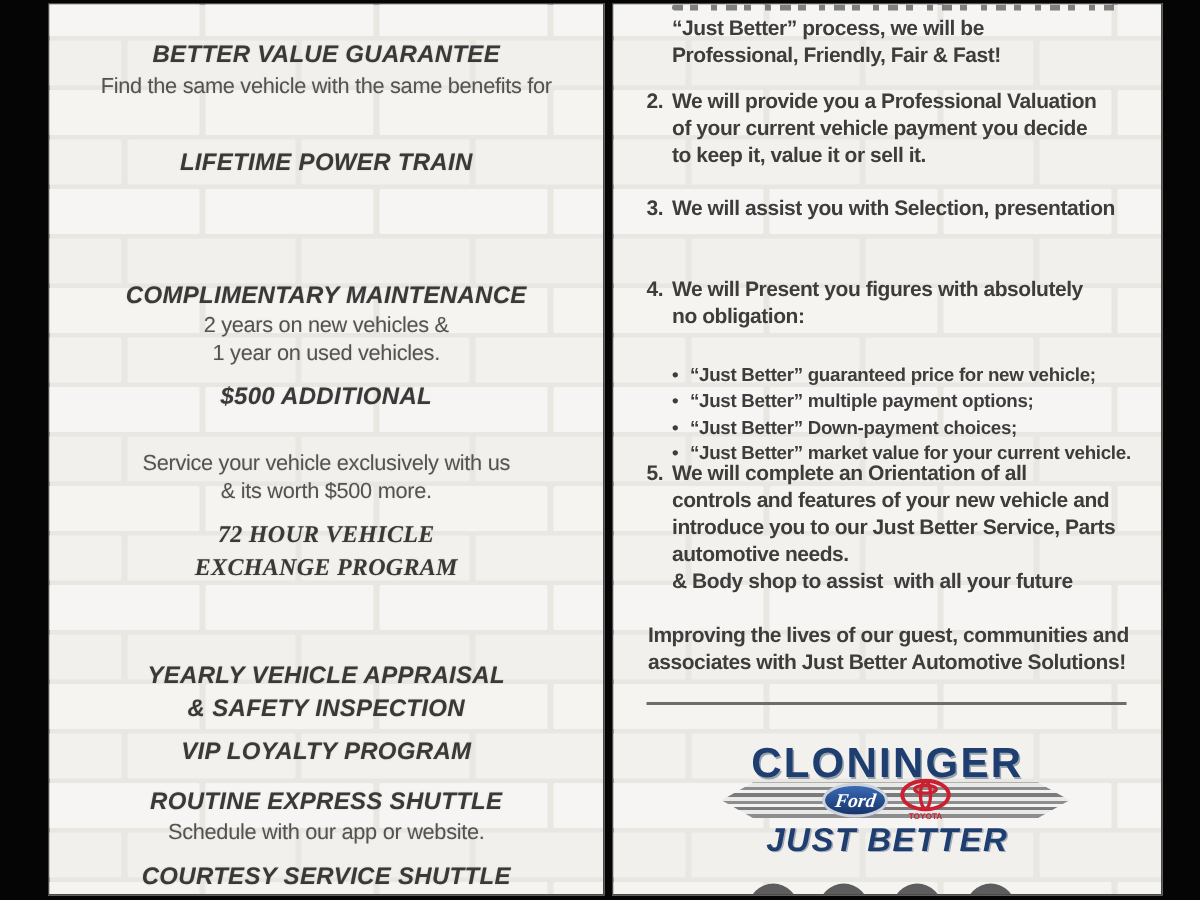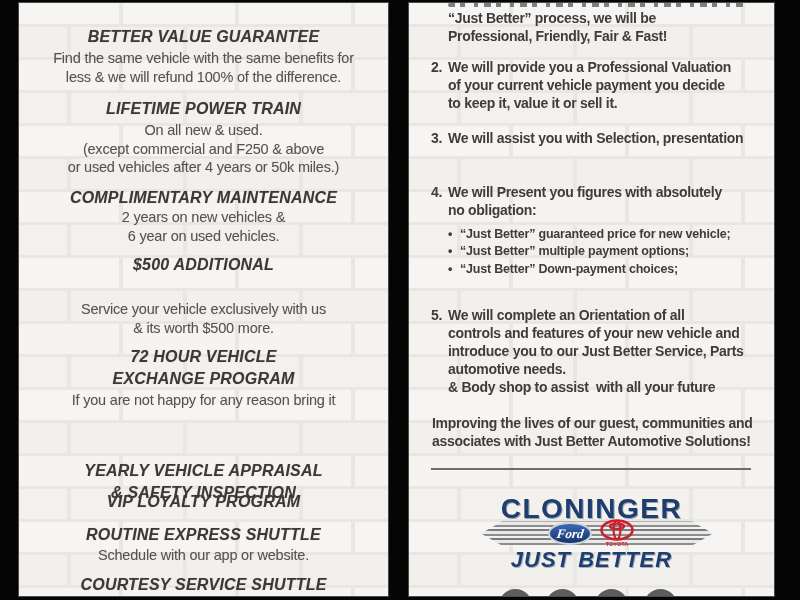--- a/index.html
+++ b/index.html
@@ -4,21 +4,21 @@
 <style>
   html,body{margin:0;padding:0;}
   body{
     width:800px;height:600px;background:#050505;overflow:hidden;
     font-family:"Liberation Sans", sans-serif;position:relative;
   }
   .panel{
     position:absolute;top:2px;height:595px;background:#e8e7e2;
     overflow:hidden;border:1px solid #4a4a48;box-sizing:border-box;
   }
-  #left-panel{left:18px;width:371px;}
+  #left-panel{left:32px;width:371px;}
   #right-panel{left:408px;width:367px;}
   .bricks{position:absolute;inset:0;z-index:0;}
   .brick{position:absolute;border-radius:1px;}
   .content{position:absolute;inset:0;z-index:1;}
 
   
   .lp-section{position:absolute;left:0;width:100%;text-align:center;}
   .lp-title{
     font-size:16px;font-weight:bold;font-style:italic;color:#3a3937;
     line-height:22px;letter-spacing:.2px;text-shadow:0 0 1px rgba(60,60,60,.25);
@@ -28,21 +28,21 @@
     margin-top:2px;text-shadow:0 0 1px rgba(90,90,90,.2);
   }
   .line{white-space:pre;}
 
   
   .rp-text{color:#3e3d3b;font-weight:bold;letter-spacing:-.3px;}
   #rp-intro{position:absolute;left:39px;top:6px;font-size:14px;line-height:18px;}
   .rp-item{position:absolute;left:22px;width:330px;font-size:14px;line-height:18px;}
   .rp-num{position:absolute;left:0;top:0;}
   .rp-lines{margin-left:17px;}
-  .rp-bullets{margin-left:17px;margin-top:7px;font-size:12.5px;line-height:17.3px;letter-spacing:-.2px;}
+  .rp-bullets{margin-left:17px;margin-top:23px;font-size:12.5px;line-height:17.3px;letter-spacing:-.2px;}
   .rp-bullet .dot{display:inline-block;width:12px;}
   #rp-closing{position:absolute;left:23px;top:411px;font-size:14px;line-height:18px;}
   #clipped-fragment{
     position:absolute;left:39px;top:0;width:296px;height:4px;opacity:.7;border-radius:2px;
     background:repeating-linear-gradient(90deg,#4c4c4c 0 7px,transparent 7px 12px,#4c4c4c 12px 17px,transparent 17px 26px,#4c4c4c 26px 30px,transparent 30px 36px);
   }
   #rp-divider{position:absolute;left:22px;top:465px;width:320px;height:2px;background:#6e6d6a;}
 
   
   #dealer-name{
@@ -160,60 +160,53 @@
       <div class="brick" style="left: 336px; top: 585px; width: 112px; height: 30px; background: rgb(245, 244, 241);"></div>
     </div>
   <div class="content" id="left-content">
       <div class="lp-section" style="top: 23px;">
         <div class="lp-title">
           <div class="line">BETTER VALUE GUARANTEE</div>
         </div>
       </div>
       <div class="lp-section lp-body" style="top: 44px;">
         <div class="line">Find the same vehicle with the same benefits for</div>
-        <div class="line">less &amp; we will refund 100% of the difference.</div>
       </div>
       <div class="lp-section" style="top: 95px;">
         <div class="lp-title">
           <div class="line">LIFETIME POWER TRAIN</div>
         </div>
-      </div>
-      <div class="lp-section lp-body" style="top: 116px;">
-        <div class="line">On all new &amp; used.</div>
-        <div class="line">(except commercial and F250 &amp; above</div>
-        <div class="line">or used vehicles after 4 years or 50k miles.)</div>
       </div>
       <div class="lp-section" style="top: 184px;">
         <div class="lp-title">
           <div class="line">COMPLIMENTARY MAINTENANCE</div>
         </div>
       </div>
       <div class="lp-section lp-body" style="top: 203px;">
         <div class="line">2 years on new vehicles &amp;</div>
-        <div class="line">6 year on used vehicles.</div>
+        <div class="line">1 year on used vehicles.</div>
       </div>
       <div class="lp-section" style="top: 251px;">
         <div class="lp-title">
           <div class="line">$500 ADDITIONAL</div>
         </div>
       </div>
       <div class="lp-section lp-body" style="top: 295px;">
         <div class="line">Service your vehicle exclusively with us</div>
         <div class="line">&amp; its worth $500 more.</div>
       </div>
-      <div class="lp-section" style="top: 343px;">
+      <div class="lp-section" style="top: 343px; font-family: Liberation Serif, serif;">
         <div class="lp-title">
           <div class="line">72 HOUR VEHICLE</div>
           <div class="line">EXCHANGE PROGRAM</div>
         </div>
       </div>
       <div class="lp-section lp-body" style="top: 386px;">
-        <div class="line">If you are not happy for any reason bring it</div>
-      </div>
-      <div class="lp-section" style="top: 437px; margin-top: 20px;">
+      </div>
+      <div class="lp-section" style="top: 437px;">
         <div class="lp-title">
           <div class="line">YEARLY VEHICLE APPRAISAL</div>
           <div class="line">&amp; SAFETY INSPECTION</div>
         </div>
       </div>
       <div class="lp-section" style="top: 488px;">
         <div class="lp-title">
           <div class="line">VIP LOYALTY PROGRAM</div>
         </div>
       </div>
@@ -336,20 +329,21 @@
         <div class="rp-item rp-text" style="top: 180px;">
           <span class="rp-num">4.</span>
           <div class="rp-lines">
             <div class="line">We will Present you figures with absolutely</div>
             <div class="line">no obligation:</div>
           </div>
           <div class="rp-bullets">
             <div class="rp-bullet line"><span class="dot">•</span>“Just Better” guaranteed price for new vehicle;</div>
             <div class="rp-bullet line"><span class="dot">•</span>“Just Better” multiple payment options;</div>
             <div class="rp-bullet line"><span class="dot">•</span>“Just Better” Down-payment choices;</div>
+            <div class="rp-bullet line"><span class="dot">•</span>“Just Better” market value for your current vehicle.</div>
           </div>
         </div>
         <div class="rp-item rp-text" style="top: 303px;">
           <span class="rp-num">5.</span>
           <div class="rp-lines">
             <div class="line">We will complete an Orientation of all</div>
             <div class="line">controls and features of your new vehicle and</div>
             <div class="line">introduce you to our Just Better Service, Parts</div>
             <div class="line">automotive needs.</div>
             <div class="line">&amp; Body shop to assist  with all your future</div>

